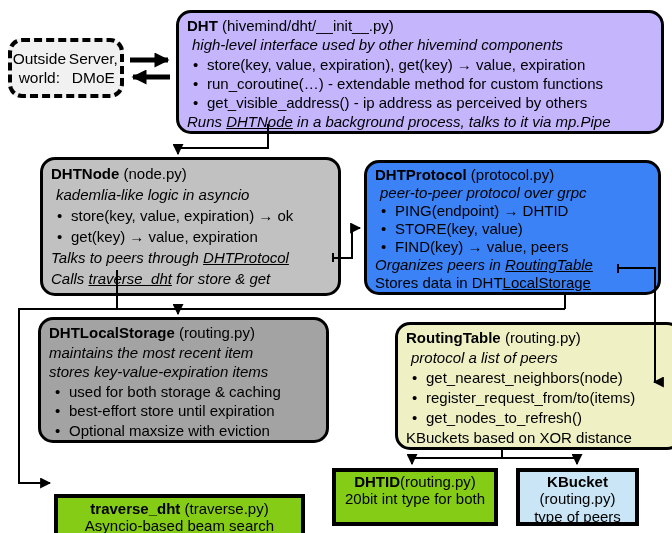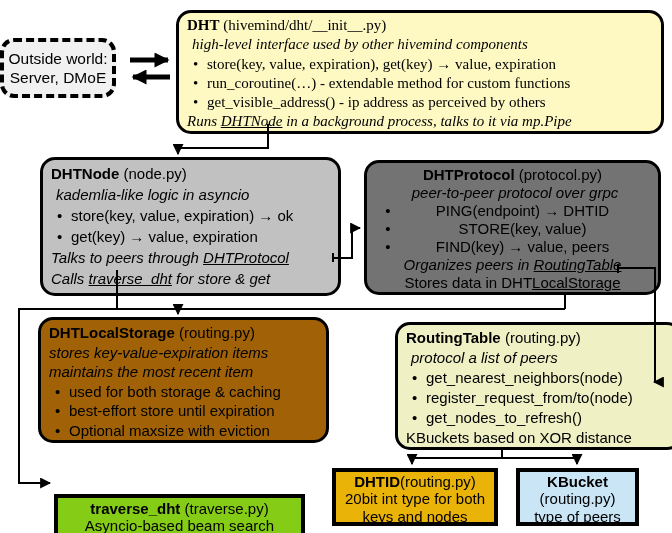--- a/index.html
+++ b/index.html
@@ -11,22 +11,22 @@
        border-radius:15px;padding:3px 8px 0 8px;font-size:15px;z-index:2;}
   .sq{border-radius:0;border-width:4px;text-align:center;}
   .b{font-weight:bold;}
   .i{font-style:italic;}
   .u{text-decoration:underline;}
   .sub{padding-left:5px;}
   .row{display:flex;}
   .bu{width:14px;flex:0 0 14px;padding-left:6px;box-sizing:content-box;}
   .bt{flex:1;}
   
-  .outside{left:0;top:38px;width:116px;height:60px;border:4px dashed #000;
-           border-radius:14px;display:flex;flex-direction:column;justify-content:center;
+  .outside{left:8px;top:38px;width:116px;height:60px;border:4px dashed #000;
+           border-radius:14px;display:flex;flex-direction:row;justify-content:center;
            align-items:center;font-size:15.5px;line-height:19px;padding:0;text-align:center;}
   .dht{left:176px;top:10px;width:488px;height:124px;line-height:19.3px;}
   .dhtnode{left:40px;top:157px;width:301px;height:139px;line-height:21px;}
   .dhtprotocol{left:364px;top:160px;width:297px;height:135px;line-height:18px;}
   .dhtlocalstorage{left:38px;top:317px;width:291px;height:126px;line-height:19.5px;}
   .routingtable{left:366px;top:322px;width:287px;height:128px;line-height:20px;}
   .traverse{left:54px;top:466px;width:251px;height:60px;line-height:17.3px;padding-top:2px;}
   .dhtid{left:332px;top:468px;width:166px;height:58px;line-height:17.3px;padding:1px 2px 0 2px;}
   .kbucket{left:516px;top:468px;width:123px;height:58px;line-height:17.3px;padding:1px 2px 0 2px;}
 </style>
@@ -61,21 +61,21 @@
       <path d="M130 60 L168 60" marker-end="url(#ahb)"></path>
       <path d="M170 77 L133 77" marker-end="url(#ahb)"></path>
     </g>
   </svg>
 
   <div class="box outside" style="background: rgb(241, 241, 241);">
     <div>Outside world:</div>
     <div>Server, DMoE</div>
   </div>
 
-  <div class="box dht" style="background: #fef9c3; font-family: Liberation Serif, serif;">
+  <div class="box dht" style="background: #c4b5fd;">
     <div><span class="b">DHT</span><span> (hivemind/dht/__init__.py)</span></div>
     <div class="i sub">high-level interface used by other hivemind components</div>
     <div class="row">
         <span class="bu">•</span>
         <span class="bt">store(key, value, expiration), get(key) → value, expiration</span>
       </div>
     <div class="row">
         <span class="bu">•</span>
         <span class="bt">run_coroutine(…) - extendable method for custom functions</span>
       </div>
@@ -94,43 +94,43 @@
         <span class="bt">store(key, value, expiration) → ok</span>
       </div>
     <div class="row">
         <span class="bu">•</span>
         <span class="bt">get(key) → value, expiration</span>
       </div>
     <div class="i"><span>Talks to peers through </span><span class="u">DHTProtocol</span></div>
     <div class="i"><span>Calls </span><span class="u">traverse_dht</span><span> for store &amp; get</span></div>
   </div>
 
-  <div class="box dhtprotocol" style="background: #737373; text-align: center;">
+  <div class="box dhtprotocol" style="background: #3b82f6;">
     <div><span class="b">DHTProtocol</span><span> (protocol.py)</span></div>
     <div class="i sub">peer-to-peer protocol over grpc</div>
     <div class="row">
         <span class="bu">•</span>
         <span class="bt">PING(endpoint) → DHTID</span>
       </div>
     <div class="row">
         <span class="bu">•</span>
         <span class="bt">STORE(key, value)</span>
       </div>
     <div class="row">
         <span class="bu">•</span>
         <span class="bt">FIND(key) → value, peers</span>
       </div>
     <div class="i"><span>Organizes peers in </span><span class="u">RoutingTable</span></div>
     <div><span>Stores data in DHT</span><span class="u">LocalStorage</span></div>
   </div>
 
-  <div class="box dhtlocalstorage" style="background: #a16207;">
+  <div class="box dhtlocalstorage" style="background: #a3a3a3;">
     <div><span class="b">DHTLocalStorage</span><span> (routing.py)</span></div>
+    <div class="i">maintains the most recent item</div>
     <div class="i">stores key-value-expiration items</div>
-    <div class="i">maintains the most recent item</div>
     <div class="row">
         <span class="bu">•</span>
         <span class="bt">used for both storage &amp; caching</span>
       </div>
     <div class="row">
         <span class="bu">•</span>
         <span class="bt">best-effort store until expiration</span>
       </div>
     <div class="row">
         <span class="bu">•</span>
@@ -140,39 +140,38 @@
 
   <div class="box routingtable" style="background: rgb(239, 241, 197); margin-left: 29px;">
     <div><span class="b">RoutingTable</span><span> (routing.py)</span></div>
     <div class="i sub">protocol a list of peers</div>
     <div class="row">
         <span class="bu">•</span>
         <span class="bt">get_nearest_neighbors(node)</span>
       </div>
     <div class="row">
         <span class="bu">•</span>
-        <span class="bt">register_request_from/to(node)</span>
+        <span class="bt">register_request_from/to(items)</span>
       </div>
     <div class="row">
         <span class="bu">•</span>
         <span class="bt">get_nodes_to_refresh()</span>
       </div>
     <div>KBuckets based on XOR distance</div>
   </div>
 
   <div class="box sq traverse" style="background: #84cc16; margin-top: 28px;">
     <div><span class="b">traverse_dht</span><span> (traverse.py)</span></div>
     <div>Asyncio-based beam search</div>
     <div>for crawling DHT as a graph</div>
   </div>
 
-  <div class="box sq dhtid" style="background: #eab308;">
+  <div class="box sq dhtid" style="background: #84cc16;">
     <div><span class="b">DHTID</span><span>(routing.py)</span></div>
     <div>20bit int type for both</div>
-    <div>keys and nodes</div>
   </div>
 
   <div class="box sq kbucket" style="background: rgb(201, 229, 246);">
     <div class="b">KBucket</div>
     <div>(routing.py)</div>
     <div>type of peers</div>
   </div>
 
 </div>
 

